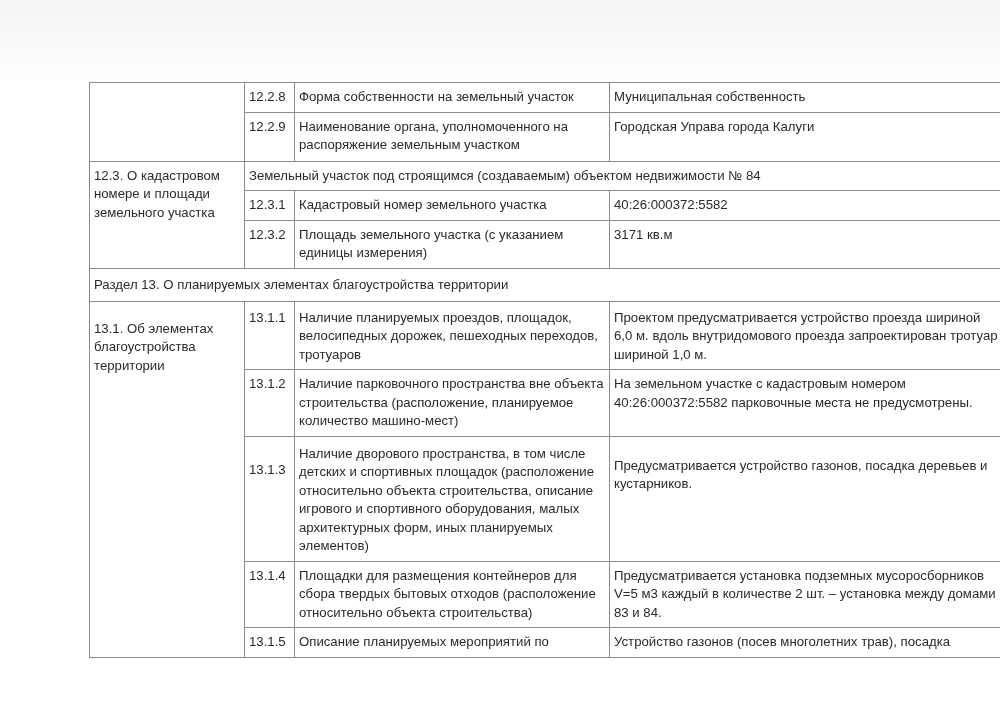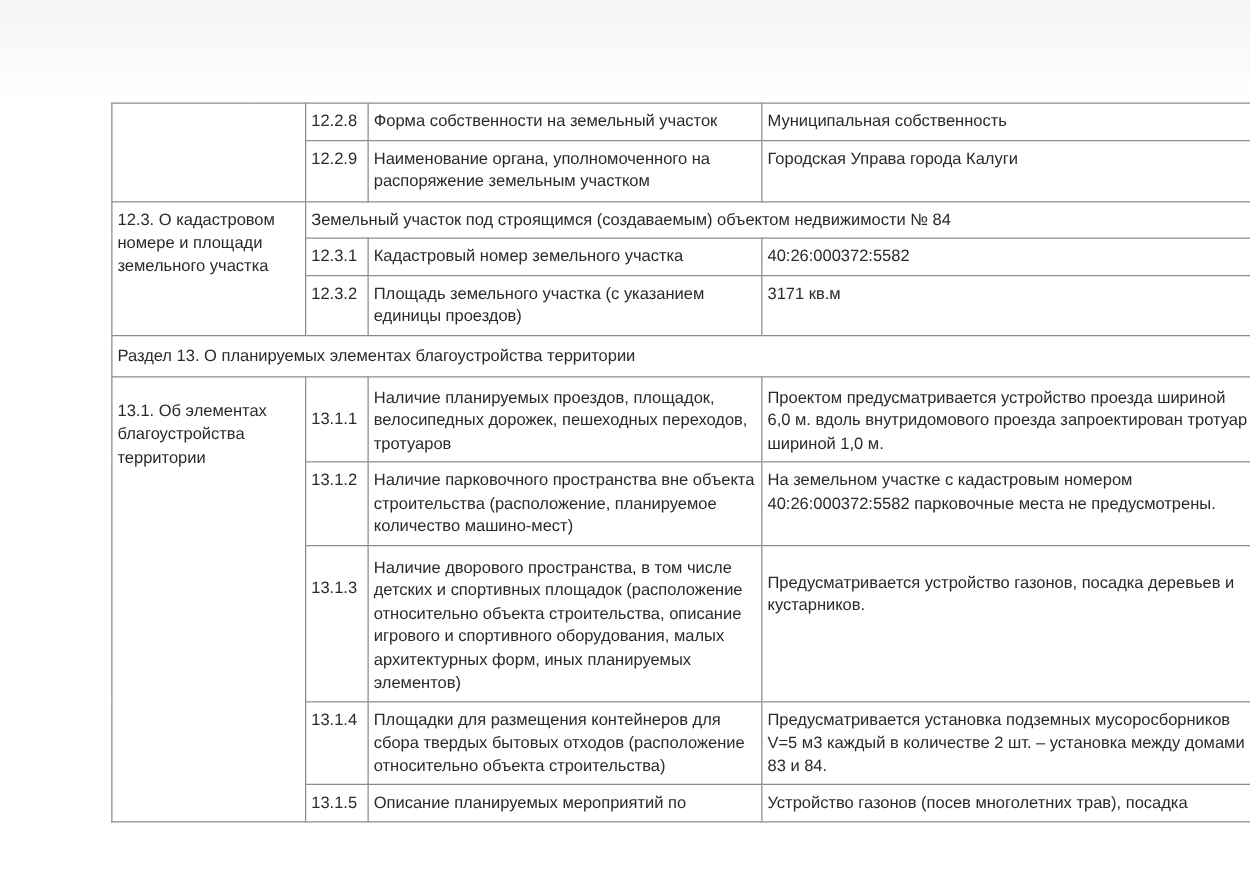--- a/index.html
+++ b/index.html
@@ -60,31 +60,31 @@
     <td rowspan="3">12.3. О кадастровом номере и площади земельного участка</td>
     <td colspan="3">Земельный участок под строящимся (создаваемым) объектом недвижимости № 84</td>
   </tr>
   <tr>
     <td class="num">12.3.1</td>
     <td>Кадастровый номер земельного участка</td>
     <td>40:26:000372:5582</td>
   </tr>
   <tr>
     <td class="num">12.3.2</td>
-    <td>Площадь земельного участка (с указанием единицы проездов)</td>
+    <td>Площадь земельного участка (с указанием единицы измерения)</td>
     <td>3171 кв.м</td>
   </tr>
 
   <tr style="height:33px">
     <td colspan="4" class="center" style="padding-top:7px">Раздел 13. О планируемых элементах благоустройства территории</td>
   </tr>
 
   <tr>
     <td rowspan="5" style="padding-top:18px">13.1. Об элементах благоустройства территории</td>
-    <td class="num" style="padding-top:24px">13.1.1</td>
+    <td class="num" style="padding-top:7px">13.1.1</td>
     <td style="padding-top:7px">Наличие планируемых проездов, площадок, велосипедных дорожек, пешеходных переходов, тротуаров</td>
     <td style="padding-top:7px">Проектом предусматривается устройство проезда шириной 6,0 м. вдоль внутридомового проезда запроектирован тротуар шириной 1,0 м.</td>
   </tr>
   <tr style="height:66px">
     <td class="num">13.1.2</td>
     <td>Наличие парковочного пространства вне объекта строительства (расположение, планируемое количество машино-мест)</td>
     <td>На земельном участке с кадастровым номером 40:26:000372:5582 парковочные места не предусмотрены.</td>
   </tr>
   <tr style="height:122px">
     <td class="num" style="padding-top:24px">13.1.3</td>

